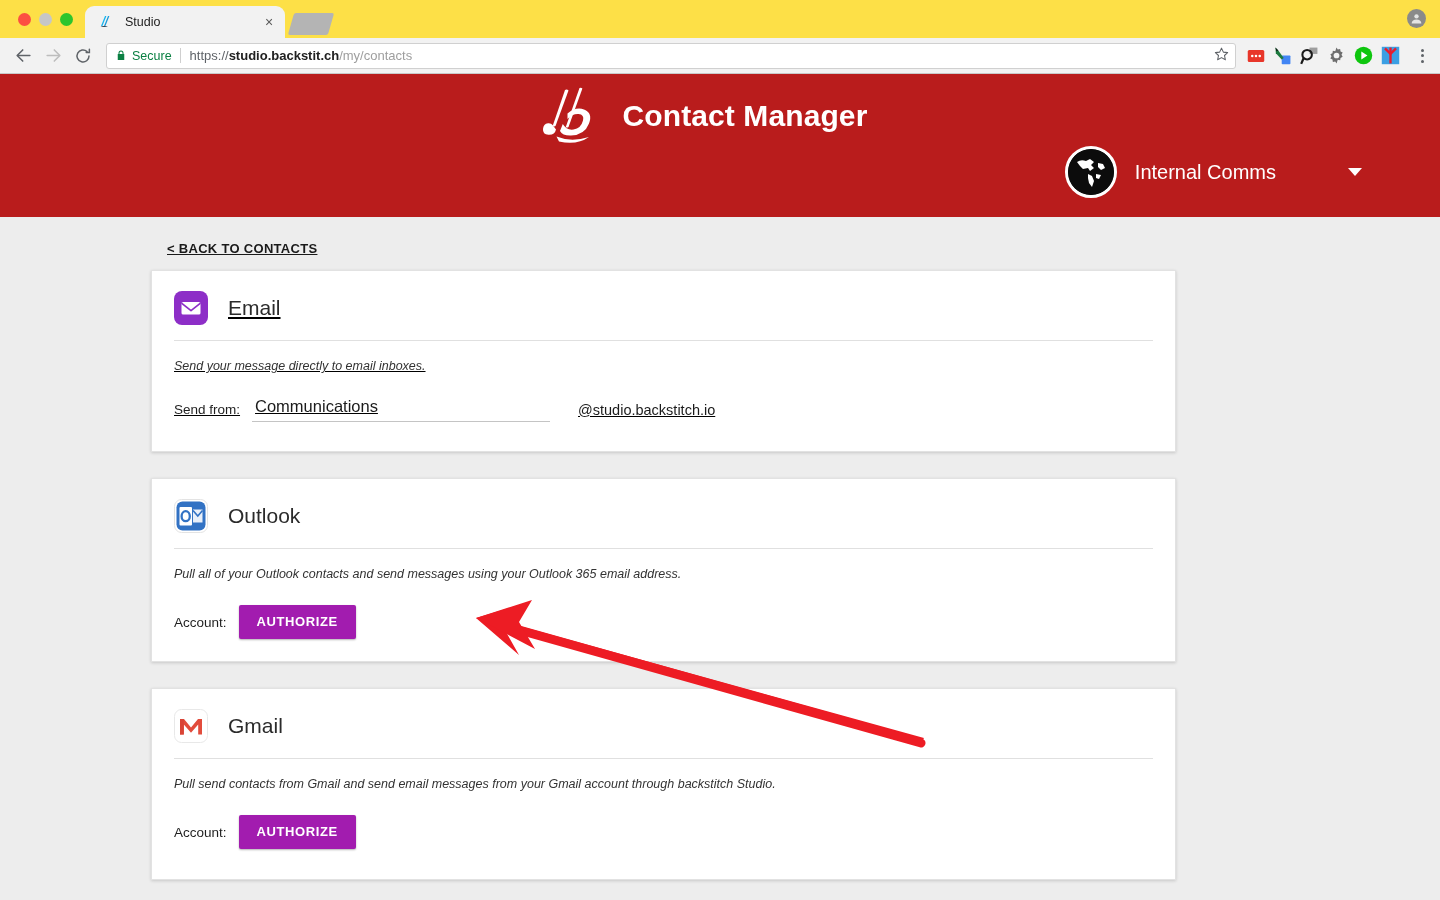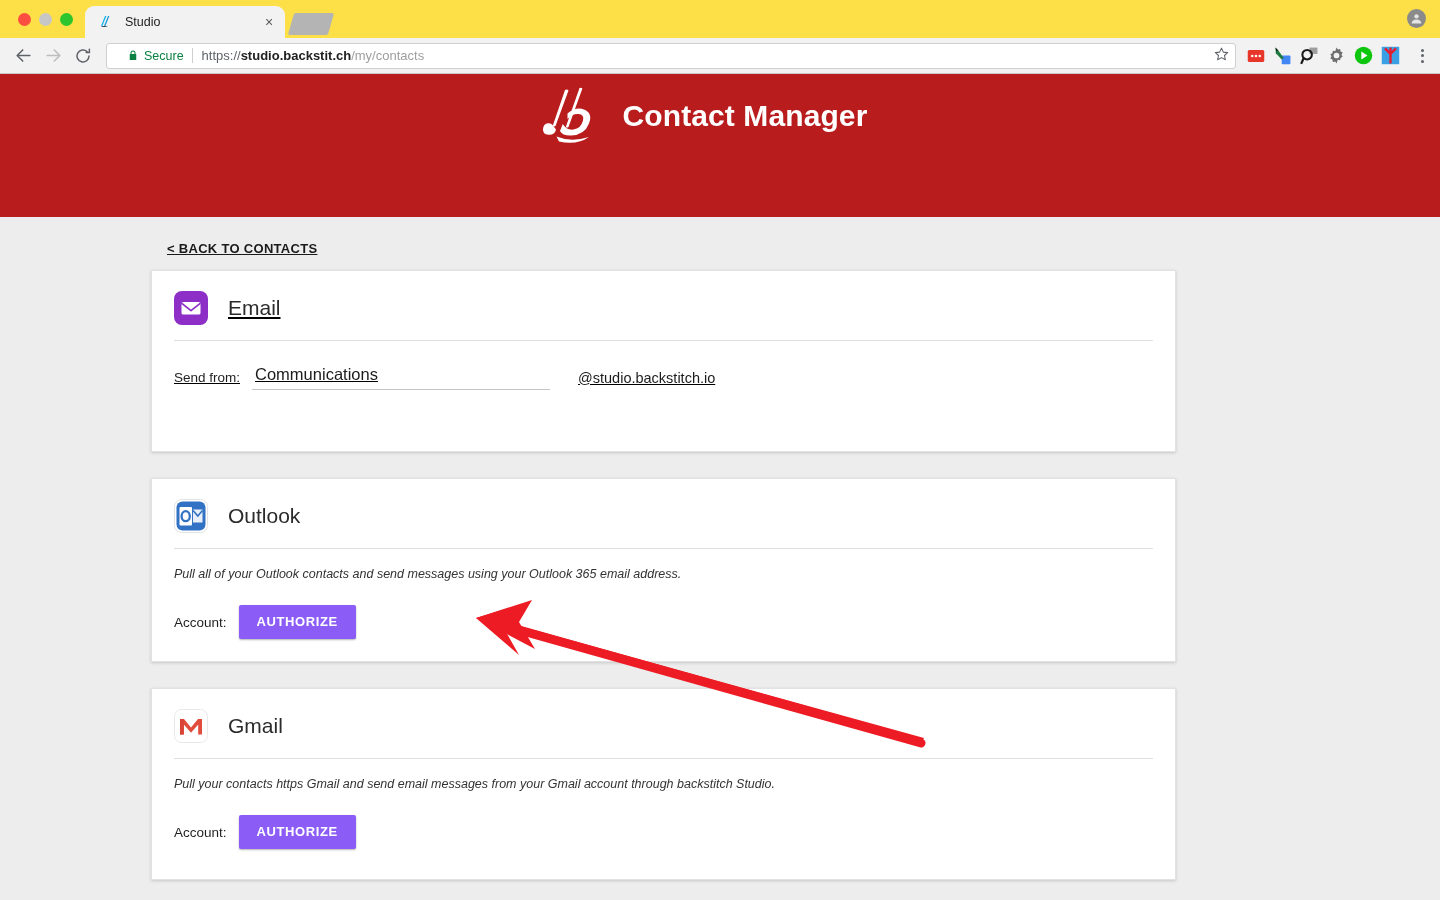--- a/index.html
+++ b/index.html
@@ -103,21 +103,21 @@
 
   .omnibox {
     flex: 1 1 auto;
     height: 26px;
     background: #ffffff;
     border: 1px solid #d0d0d0;
     border-radius: 3px;
     margin: 0 6px 0 8px;
     display: flex;
     align-items: center;
-    padding: 0 20px;
+    padding: 0 8px;
     position: relative;
   }
   .lock-icon { margin-right: 5px; display:flex; align-items:center;}
   .secure-text {
     color: #0b8043;
     font-size: 12.5px;
     margin-right: 8px;
     font-weight: 400;
   }
   .omni-divider {
@@ -257,21 +257,21 @@
     padding: 0 0 5px 3px;
     background: transparent;
     outline: none;
   }
   .domain-suffix {
     font-size: 14.5px;
     color: #1b1b1b;
     margin-left: 28px;
   }
   .authorize-btn {
-    background: #8b5cf6;
+    background: #a21caf;
     color: #ffffff;
     font-size: 13px;
     font-weight: 700;
     letter-spacing: .6px;
     border: none;
     border-radius: 2px;
     padding: 10px 18px 11px 18px;
     box-shadow: 0 1px 2px rgba(0,0,0,.3);
     font-family: "Liberation Sans", sans-serif;
     cursor: pointer;
@@ -414,38 +414,52 @@
         <path d="M28 4 Q30 3 31.5 4.5 L18.5 40 Q17 41 15.8 39.5 Z" fill="#ffffff"></path>
         <path d="M15.6 39 Q14 36.8 11 37.2 Q6.4 37.8 6 43 Q5.6 48.4 11.4 48.8 Q17.8 49.2 19 43.6 Z" fill="#ffffff"></path>
         <path d="M42.5 2 Q44.2 1.2 45.4 2.6 L31.5 41 Q30.2 42.2 28.8 41 Z" fill="#ffffff"></path>
         <path d="M30.5 27.5 Q39 20.5 47 23.5 Q56 27 52 37.5 Q47.6 49 34 49.5 Q25.5 49.8 23 45 L25.8 38 Q29.5 44.5 36.5 43.5 Q44 42.4 46 34.5 Q47.5 28.5 41.5 28 Q35.5 27.6 30.5 33 Z" fill="#ffffff"></path>
         <path d="M19.5 50.5 Q34 56.5 52 51 Q40 59.5 22 55.5 Z" fill="#ffffff"></path>
       </svg>
     </span>
     <span class="brand-title">Contact Manager</span>
   </div>
 
+  <div class="account">
+    <span class="account-avatar">
+      <svg width="46" height="46" viewBox="0 0 46 46">
+        <circle cx="23" cy="23" r="23" fill="#0c0c0c"></circle>
+        <path d="M9 13 Q13 10 18 12 L22 10 L26 13 L23 16 L26 19 L22 22 L20 19 L15 20 L12 17 Z" fill="#ffffff"></path>
+        <path d="M20 25 L24 27 L26 32 L24 38 L21 34 L20 29 Z" fill="#ffffff"></path>
+        <path d="M30 14 L35 15 L37 19 L33 21 L30 18 Z" fill="#ffffff"></path>
+        <path d="M28 25 L33 26 L31 30 L28 29 Z" fill="#ffffff"></path>
+      </svg>
+    </span>
+    <span class="account-name">Internal Comms</span>
+    <span class="account-caret"></span>
+  </div>
 </div>
 
 <div class="page">
 
   <a class="back-link" href="#">&lt; BACK TO CONTACTS</a>
 
   
   <div class="card email-card">
     <div class="card-head">
       <span class="card-icon">
         <svg width="34" height="34" viewBox="0 0 34 34">
           <rect x="0" y="0" width="34" height="34" rx="8" fill="#8d2ec7"></rect>
           <rect x="7.5" y="11" width="19" height="12.6" rx="1.6" fill="#ffffff"></rect>
           <path d="M7.5 12.2 L17 19.6 L26.5 12.2" fill="none" stroke="#8d2ec7" stroke-width="1.7" stroke-linejoin="round"></path>
         </svg>
       </span>
       <span class="card-title">Email</span>
     </div>
+    <div class="card-desc">Send your message directly to email inboxes.</div>
     <div class="card-row">
       <span class="row-label">Send from:</span>
       <input class="sendfrom-input" type="text" value="Communications" style="">
       <span class="domain-suffix">@studio.backstitch.io</span>
     </div>
   </div>
 
   
   <div class="card outlook-card">
     <div class="card-head">
@@ -473,21 +487,21 @@
     <div class="card-head">
       <span class="card-icon">
         <svg width="34" height="34" viewBox="0 0 34 34">
           <rect x="0.5" y="0.5" width="33" height="33" rx="7" fill="#ffffff" stroke="#e8e8e8"></rect>
           <path d="M6 25.5 L6 10 L10 10 L17 18.5 L24 10 L28 10 L28 25.5 L24.2 25.5 L24.2 15.6 L17 23.8 L9.8 15.6 L9.8 25.5 Z" fill="#e24c3c"></path>
           <path d="M6 10 L9.8 10 L9.8 25.5 L6 25.5 Z" fill="#d94436"></path>
         </svg>
       </span>
       <span class="card-title">Gmail</span>
     </div>
-    <div class="card-desc">Pull your contacts https Gmail and send email messages from your Gmail account through backstitch Studio.</div>
+    <div class="card-desc">Pull send contacts from Gmail and send email messages from your Gmail account through backstitch Studio.</div>
     <div class="card-row">
       <span class="row-label">Account:</span>
       <button class="authorize-btn">AUTHORIZE</button>
     </div>
   </div>
 
   
   <svg class="annotation-arrow" viewBox="0 0 1440 679">
     <g transform="translate(0,-221)">
       <path d="M889 747 L470 629 L487 659 L444 622 L497 606 L484 629 L892 742 Z" fill="#ed1c24"></path>

